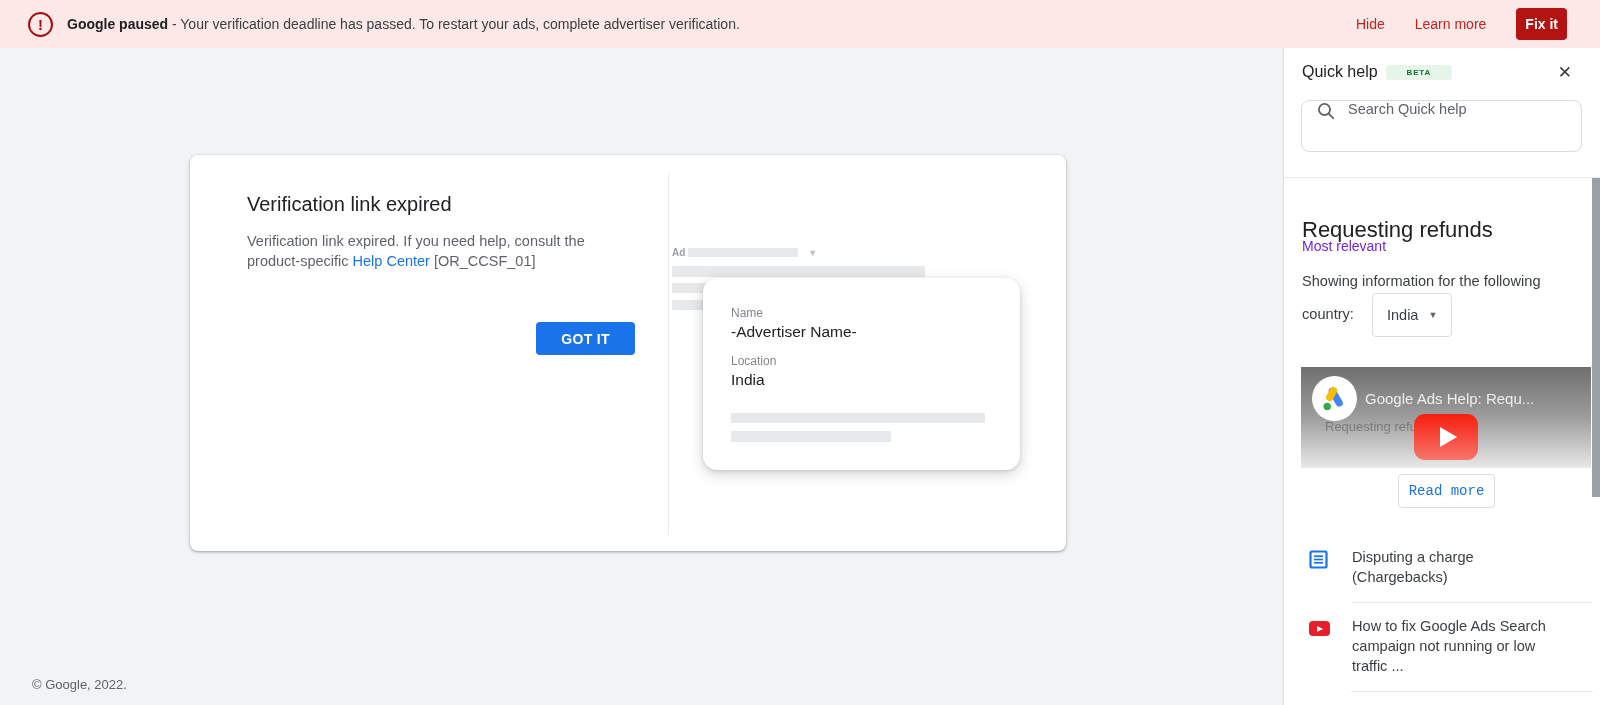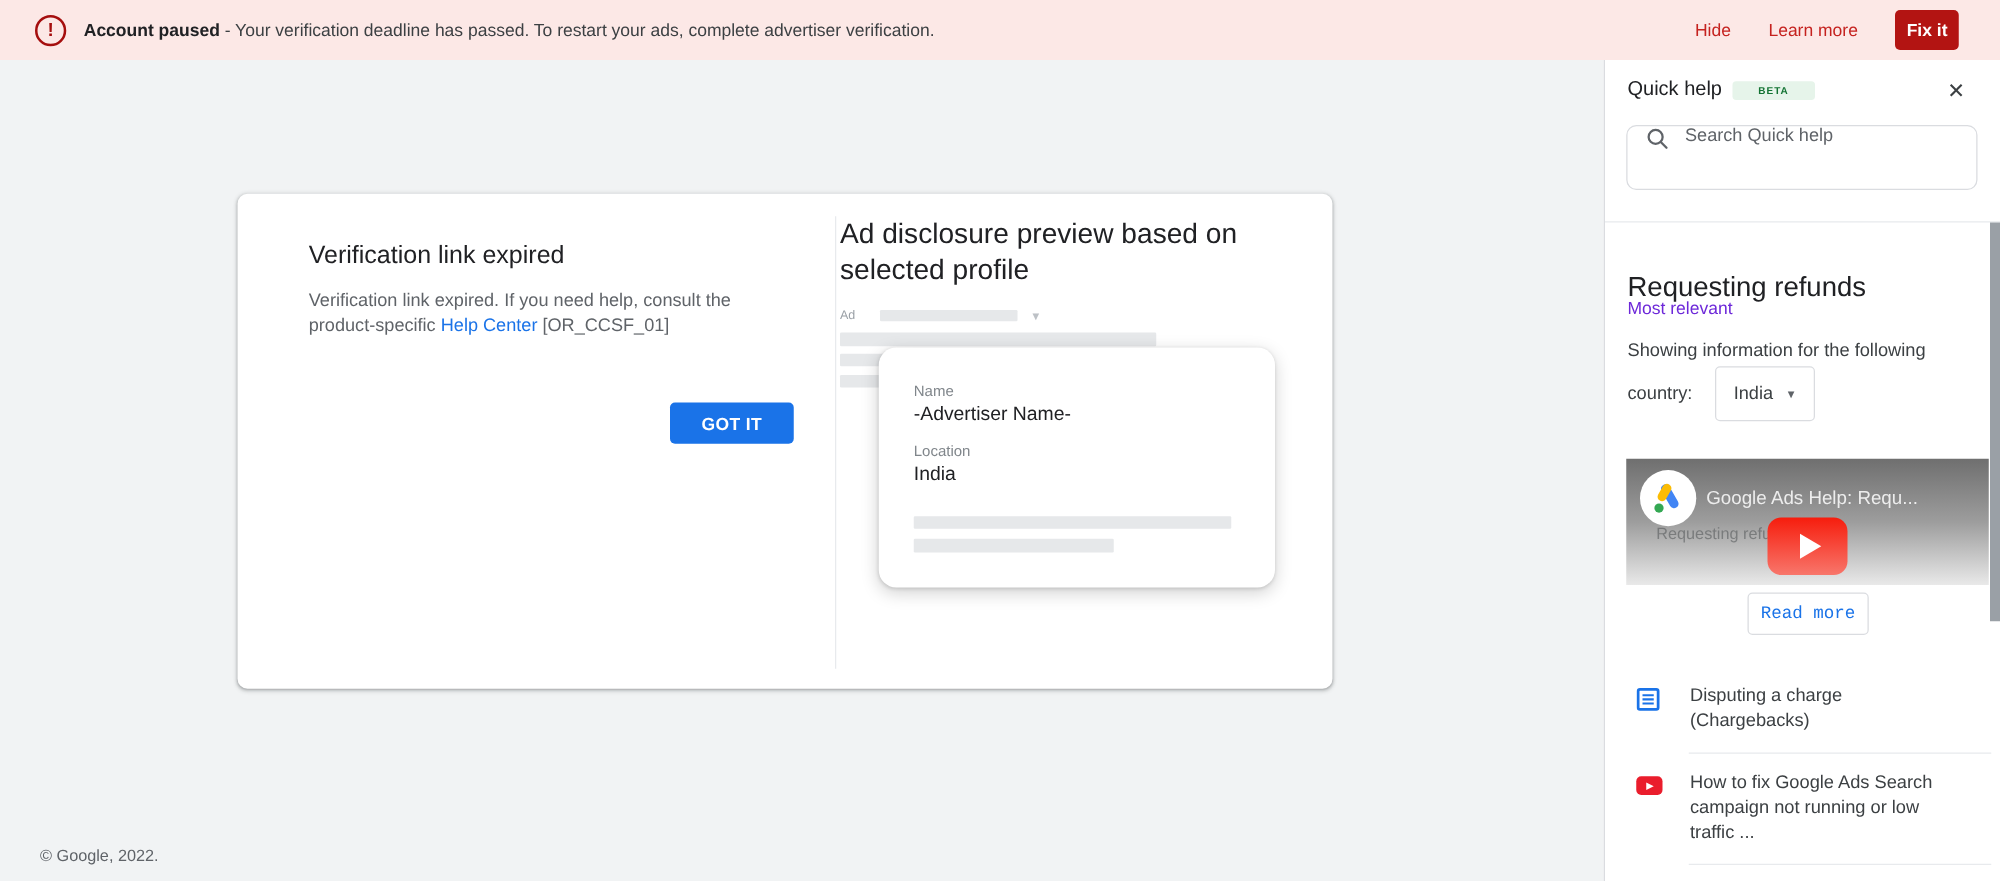--- a/index.html
+++ b/index.html
@@ -33,21 +33,21 @@
   .dialog-body { position:absolute; left:57px; top:76px; width:355px; font-size:14.5px; line-height:20px; color:#5F6368; }
   .inline-link { color:#1A73E8; cursor:pointer; text-decoration:none; }
   .primary-btn { position:absolute; left:346px; top:167px; width:99px; height:33px; background:#1A73E8;
           color:#fff; border:none; border-radius:4px; font-size:14px; font-weight:600; letter-spacing:.3px;
           cursor:pointer; font-family:inherit; }
 
   .preview-title { position:absolute; left:482px; top:17px; width:335px; font-size:22.5px; line-height:29px;
           font-weight:400; color:#202124; }
   .sk-bar { background:#E6E8EA; border-radius:1px; }
   .ad-row { position:absolute; left:482px; top:92px; display:flex; align-items:center; }
-  .ad-label { font-size:10px; font-weight:400; color:#9AA0A6; margin-right:20px; }
+  .ad-label { font-size:10px; font-weight:700; color:#9AA0A6; margin-right:3px; }
   .bar-ad { width:110px; height:9px; }
   .sk-caret { font-size:9px; color:#BDC1C6; margin-left:10px; }
   .b2 { position:absolute; left:482px; top:111px; width:253px; height:11px; }
   .b3 { position:absolute; left:482px; top:128px; width:250px; height:10px; }
   .b4 { position:absolute; left:482px; top:145px; width:250px; height:10px; }
 
   .about-card { position:absolute; left:513px; top:123px; width:317px; height:192px; background:#fff;
           border-radius:14px; box-shadow:0 1px 3px rgba(0,0,0,.12),0 4px 14px rgba(0,0,0,.18);
           padding:15px 28px; z-index:5; }
   .about-title { font-size:17px; font-weight:400; color:#202124; margin-top:2px; }
@@ -108,38 +108,37 @@
 </style>
 </head>
 <body>
 
 <div class="page">
 
   <header class="banner">
     <span class="alert-circle">
       <span>!</span>
     </span>
-    <p class="banner-text"><b>Account paused</b><span> - Your verification deadline has passed. To restart your ads, complete advertiser verification.</span></p>
+    <p class="banner-text"><b>Google paused</b><span> - Your verification deadline has passed. To restart your ads, complete advertiser verification.</span></p>
     <div class="banner-actions">
       <a class="banner-link">Hide</a>
       <a class="banner-link">Learn more</a>
       <button class="fixit-btn">Fix it</button>
     </div>
   </header>
 
   <main class="main">
     <section class="card">
 
       <h1 class="dialog-title">Verification link expired</h1>
       <p class="dialog-body"><span>Verification link expired. If you need help, consult the product-specific </span><a class="inline-link">Help Center</a><span> [OR_CCSF_01]</span></p>
       <button class="primary-btn">GOT IT</button>
 
       <div class="v-divider"></div>
 
-      <h2 class="preview-title">Ad disclosure preview based on selected profile</h2>
 
       <div class="ad-row">
         <span class="ad-label">Ad</span>
         <span class="sk-bar bar-ad"></span>
         <span class="sk-caret">▼</span>
       </div>
       <div class="sk-bar b2"></div>
       <div class="sk-bar b3"></div>
       <div class="sk-bar b4"></div>
 

